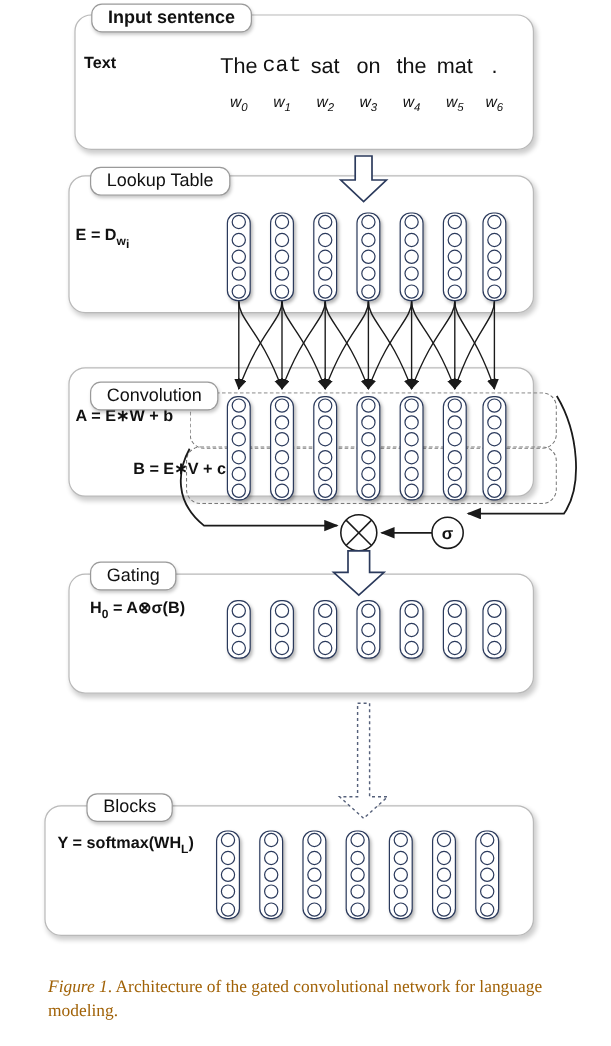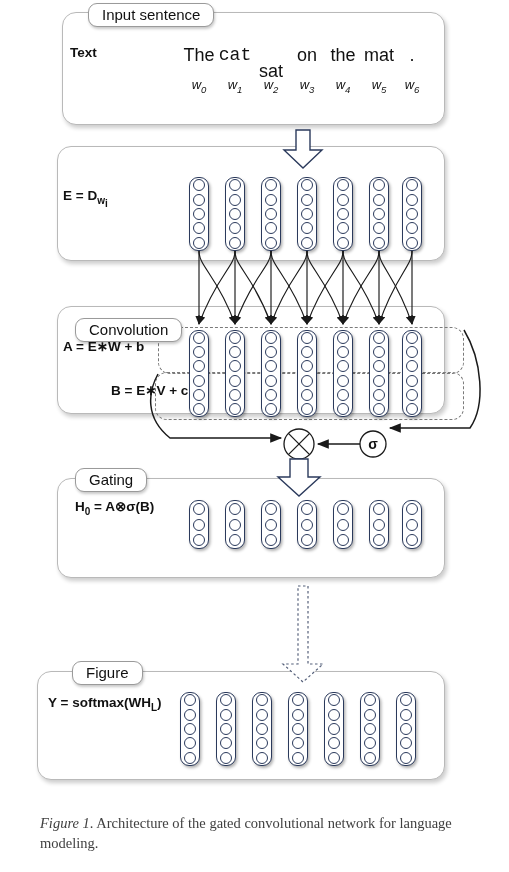--- a/index.html
+++ b/index.html
@@ -97,74 +97,75 @@
     color: #a6a6a6;
     white-space: nowrap;
   }
 
   
   .caption {
     position: absolute;
     font-family: "Liberation Serif", serif;
     font-size: 14.5px;
     line-height: 20px;
-    color: #404040;
+    color: #a16207;
     width: 440px;
   }
   .caption .fignum { font-style: italic; }
 
   svg.overlay {
     position: absolute;
     left: 0; top: 0;
     width: 509px; height: 872px;
     pointer-events: none;
     z-index: 3;
   }
 </style>
 </head>
 <body>
 
 <div id="root">
 
   <div class="panel" style="left:62px; top:12px; width:383px; height:113px;"></div>
-  <div class="panel-label" style="left:88px; top:3px;">Input sentence</div>
+  <div class="panel-label" style="left:76px; top:3px;font-weight:bold;">Input sentence</div>
   <div class="formula" style="left:70px; top:45px;">Text</div>
 
   <div class="panel" style="left:57px; top:146px; width:388px; height:115px;"></div>
+  <div class="panel-label" style="left:75px; top:139px;">Lookup Table</div>
   <div class="formula" style="left:63px; top:188px;">
     <span>E = D</span><sub><span>w</span><sub><span>i</span></sub></sub>
   </div>
 
   <div class="panel" style="left:57px; top:306px; width:388px; height:108px;"></div>
   <div class="panel-label" style="left:75px; top:298px;margin-top:20px;">Convolution</div>
   <div class="formula" style="left:63px; top:338px;">A = E∗W + b</div>
   <div class="formula" style="left:63px; top:382px;margin-left:48px;">B = E∗V + c</div>
 
   <div class="dashbox" style="left:158px; top:327px; width:306px; height:47px;"></div>
   <div class="dashbox" style="left:155px; top:372px; width:309px; height:48px;"></div>
 
   <div class="panel" style="left:57px; top:478px; width:388px; height:100px;"></div>
   <div class="panel-label" style="left:75px; top:468px;">Gating</div>
   <div class="formula" style="left:63px; top:498px;padding-left:12px;">
     <span>H</span><sub><span>0</span></sub><span> = A⊗σ(B)</span>
   </div>
 
 
   <div class="panel" style="left:37px; top:671px; width:408px; height:109px;"></div>
-  <div class="panel-label" style="left:72px; top:661px;">Figure</div>
+  <div class="panel-label" style="left:72px; top:661px;">Blocks</div>
   <div class="formula" style="left:48px; top:695px;">
     <span>Y = softmax(WH</span><sub><span>L</span></sub><span>)</span>
   </div>
 
   <div id="gen">
       <div class="word" style="left:175px; top:45px; width:48px;">The</div>
       <div class="wsub" style="left:175px; top:77px; width:48px;"><span>w</span><sub>0</sub></div>
       <div class="word" style="left:211px; top:45px; width:48px;font-family:Liberation Mono, monospace;">cat</div>
       <div class="wsub" style="left:211px; top:77px; width:48px;"><span>w</span><sub>1</sub></div>
-      <div class="word" style="left:247px; top:45px; width:48px;margin-top:16px;">sat</div>
+      <div class="word" style="left:247px; top:45px; width:48px;">sat</div>
       <div class="wsub" style="left:247px; top:77px; width:48px;"><span>w</span><sub>2</sub></div>
       <div class="word" style="left:283px; top:45px; width:48px;">on</div>
       <div class="wsub" style="left:283px; top:77px; width:48px;"><span>w</span><sub>3</sub></div>
       <div class="word" style="left:319px; top:45px; width:48px;">the</div>
       <div class="wsub" style="left:319px; top:77px; width:48px;"><span>w</span><sub>4</sub></div>
       <div class="word" style="left:355px; top:45px; width:48px;">mat</div>
       <div class="wsub" style="left:355px; top:77px; width:48px;"><span>w</span><sub>5</sub></div>
       <div class="word" style="left:388px; top:45px; width:48px;">.</div>
       <div class="wsub" style="left:388px; top:77px; width:48px;"><span>w</span><sub>6</sub></div>
       <div class="col" style="left:189px; top:177px; width:20px; height:74px;">

